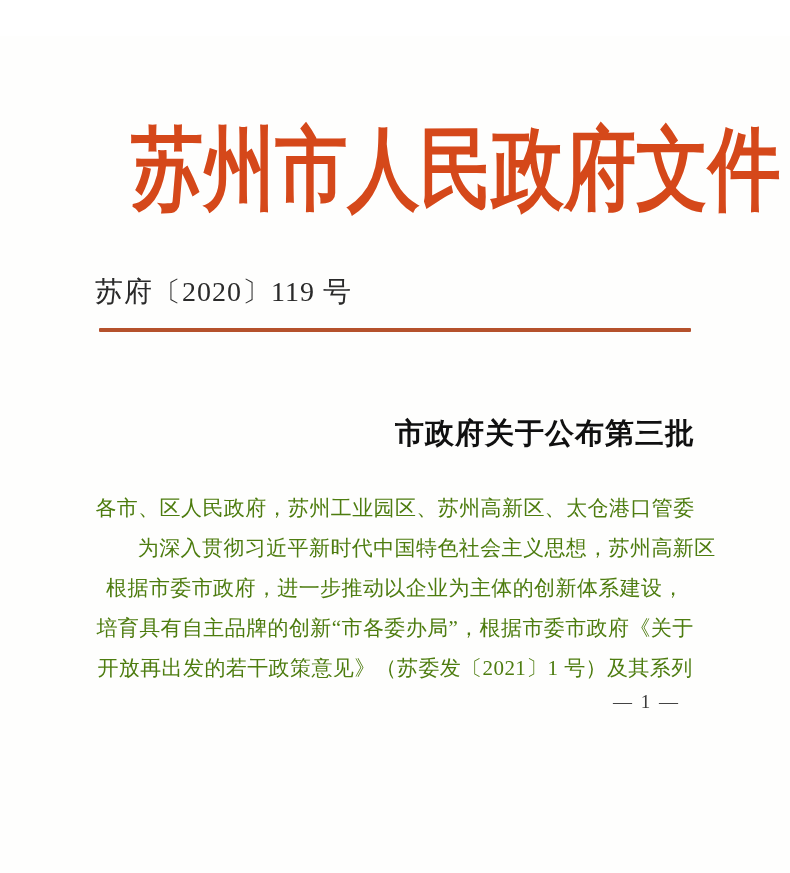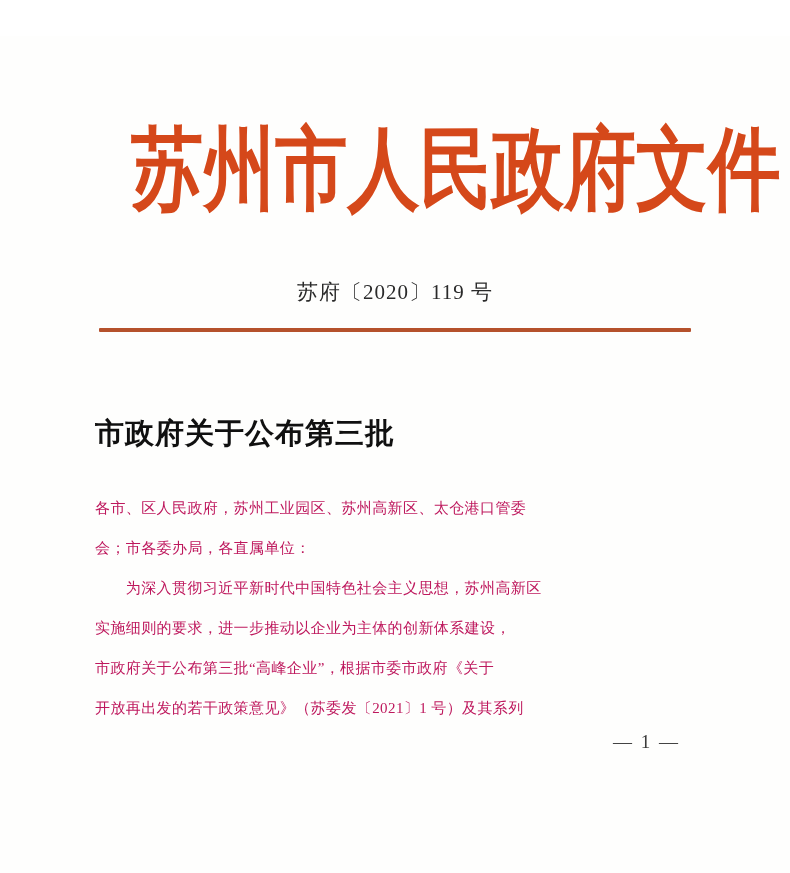--- a/index.html
+++ b/index.html
@@ -29,48 +29,48 @@
     font-size: 82px;
     font-weight: bold;
     color: #d5481a;
     white-space: nowrap;
     transform: scale(0.88, 1.10);
     transform-origin: 50% 50%;
     letter-spacing: 0px;
   }
   .doc-number {
     margin-top: 58px;
-    text-align: center;
-    font-size: 21px;
+    font-size: 28px;
     line-height: 28px;
     color: #2a2a2a;
     letter-spacing: 1px;
   }
   .red-line {
     margin: 22px auto 0 auto;
     width: 592px;
     height: 4px;
     background: #b5512c;
     border-radius: 1px;
   }
   .notice-title {
     margin-top: 82px;
-    text-align: left;
+    text-align: right;
     font-size: 29px;
     font-weight: bold;
     color: #101010;
     line-height: 38px;
     letter-spacing: 1px;
   }
   .body-text {
     margin-top: 36px;
-    font-size: 15px;
+    font-size: 21px;
     line-height: 40px;
-    color: #be185d;
+    color: #4d7c0f;
     letter-spacing: 0.4px;
+    text-align: center;
   }
   .body-line {
     white-space: nowrap;
   }
   .page-number {
     margin-top: 2px;
     text-align: right;
     padding-right: 110px;
     font-size: 19px;
     line-height: 24px;
@@ -89,23 +89,22 @@
     <div class="doc-number">苏府〔2020〕119 号</div>
 
     <div class="red-line"></div>
 
     <div class="notice-title">
       <div>市政府关于公布第三批</div>
     </div>
 
     <div class="body-text">
       <div class="body-line">各市、区人民政府，苏州工业园区、苏州高新区、太仓港口管委</div>
-      <div class="body-line">会；市各委办局，各直属单位：</div>
       <div class="body-line">　　为深入贯彻习近平新时代中国特色社会主义思想，苏州高新区</div>
-      <div class="body-line">实施细则的要求，进一步推动以企业为主体的创新体系建设，</div>
-      <div class="body-line">市政府关于公布第三批“高峰企业”，根据市委市政府《关于</div>
+      <div class="body-line">根据市委市政府，进一步推动以企业为主体的创新体系建设，</div>
+      <div class="body-line">培育具有自主品牌的创新“市各委办局”，根据市委市政府《关于</div>
       <div class="body-line">开放再出发的若干政策意见》（苏委发〔2021〕1 号）及其系列</div>
     </div>
 
   </div>
 
   <div class="page-number">— 1 —</div>
 </div>
 
 </body></html>

